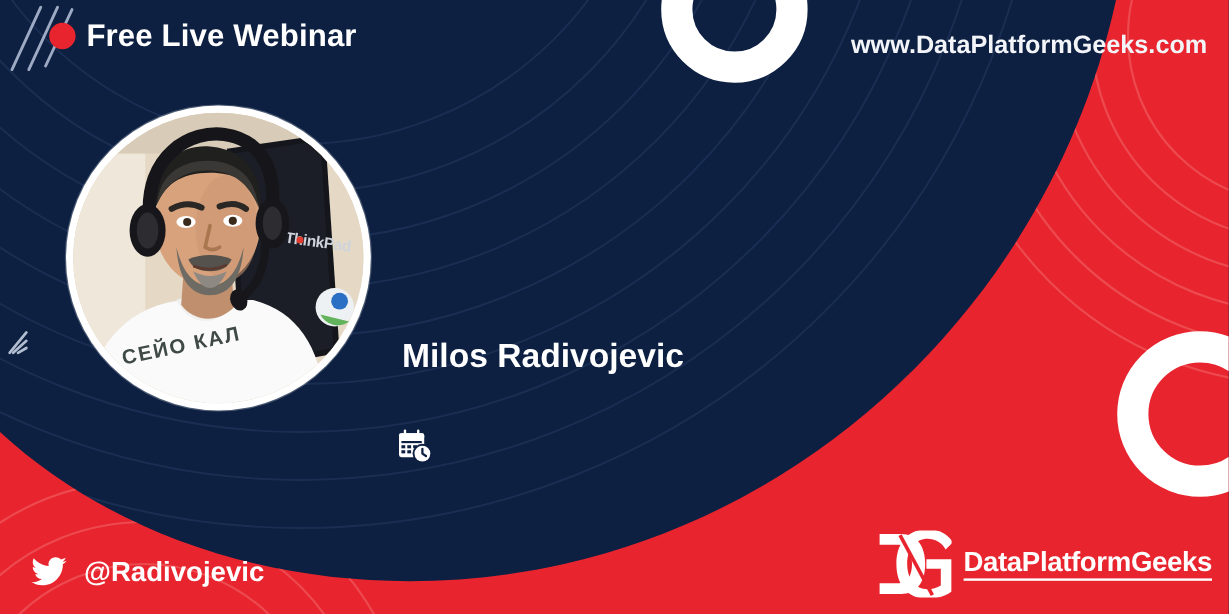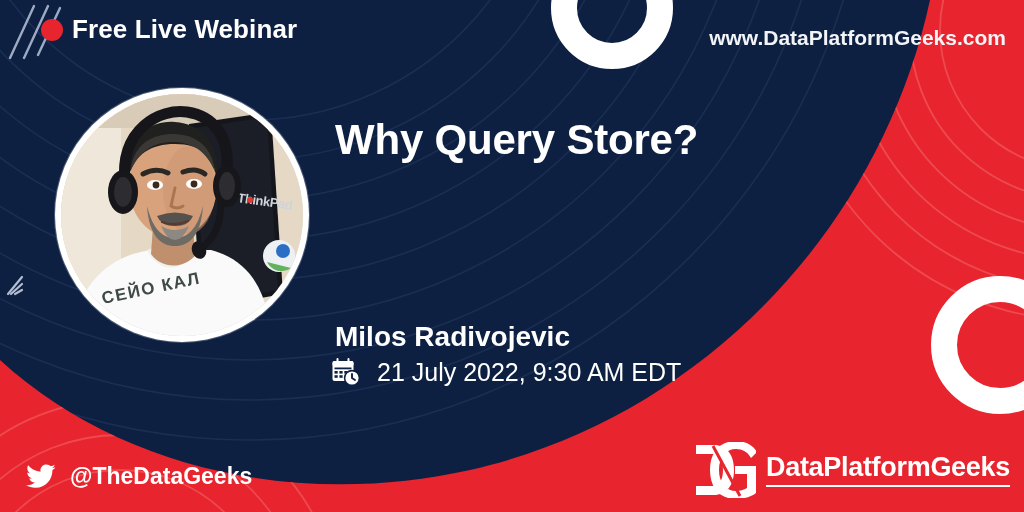--- a/index.html
+++ b/index.html
@@ -54,21 +54,20 @@
   
   .title {
     position:absolute; left:335px; top:116px;
     font-size:42px; font-weight:700; color:#ffffff;
     letter-spacing:-.2px; white-space:nowrap;
   }
   .speaker {
     position:absolute; left:335px; top:281px;
     font-size:28px; font-weight:700; color:#ffffff;
     white-space:nowrap;
-    margin-top:40px;
   }
   .datetime-row {
     position:absolute; left:331px; top:357px;
     display:flex; align-items:center; gap:16px;
   }
   .datetime-icon { width:30px; height:30px; display:block; }
   .datetime-text {
     font-size:25px; font-weight:400; color:#ffffff;
     white-space:nowrap;
   }
@@ -84,21 +83,21 @@
     white-space:nowrap;
   }
 
   .brand-logo {
     position:absolute; right:14px; bottom:14px;
     display:flex; align-items:center; gap:10px;
   }
   .monogram { width:62px; height:56px; display:block; }
   .brand-text { display:flex; flex-direction:column; }
   .brand-name {
-    font-size:27px; font-weight:700; color:#ffffff;
+    font-size:23px; font-weight:700; color:#ffffff;
     letter-spacing:-.3px; line-height:1.08;
     border-bottom:2px solid #ffffff;
     padding-bottom:2px; white-space:nowrap;
   }
   .brand-sub {
     font-size:16px; font-weight:700; color:#ffffff;
     letter-spacing:7.0px; line-height:1.5;
     padding-top:3px; white-space:nowrap;
   }
 </style>
@@ -230,52 +229,50 @@
         <ellipse cx="62" cy="98" rx="9" ry="15" fill="#2c2c31"></ellipse>
         <ellipse cx="166" cy="92" rx="14" ry="21" fill="#17171b"></ellipse>
         <ellipse cx="166" cy="92" rx="8" ry="14" fill="#2c2c31"></ellipse>
 
         <path d="M160,108 C160,132 152,146 140,154" stroke="#17171b" stroke-width="7" fill="none" stroke-linecap="round"></path>
         <ellipse cx="138" cy="156" rx="7" ry="9" fill="#17171b" transform="rotate(-20 138 156)"></ellipse>
       </svg>
     </div>
   </div>
 
-  <div class="title">Why Query Store?</div>
 
   <div class="speaker">Milos Radivojevic</div>
 
   <div class="datetime-row">
     <svg class="datetime-icon" viewBox="0 0 30 30">
       <rect x="1.5" y="4" width="21" height="20" rx="2" fill="#ffffff"></rect>
       <rect x="1.5" y="4" width="21" height="5.5" rx="2" fill="#ffffff"></rect>
       <rect x="3.5" y="10.5" width="17" height="1.8" fill="#0d2042"></rect>
       <rect x="3.5" y="14" width="3.2" height="2.6" fill="#0d2042"></rect>
       <rect x="8.4" y="14" width="3.2" height="2.6" fill="#0d2042"></rect>
       <rect x="13.3" y="14" width="3.2" height="2.6" fill="#0d2042"></rect>
       <rect x="3.5" y="18.2" width="3.2" height="2.6" fill="#0d2042"></rect>
       <rect x="8.4" y="18.2" width="3.2" height="2.6" fill="#0d2042"></rect>
       <rect x="5.5" y="1" width="2" height="5" rx="1" fill="#ffffff"></rect>
       <rect x="16.5" y="1" width="2" height="5" rx="1" fill="#ffffff"></rect>
       <circle cx="21" cy="21" r="8.2" fill="#0d2042"></circle>
       <circle cx="21" cy="21" r="6.6" fill="#ffffff"></circle>
       <path d="M21,17 L21,21 L24,23" stroke="#0d2042" stroke-width="1.9" fill="none" stroke-linecap="round" stroke-linejoin="round"></path>
     </svg>
-    <span class="datetime-text">21 July 2022, 9:30 AM EDT</span>
   </div>
 
   <div class="twitter-row">
     <svg class="twitter-icon" viewBox="0 0 30 26">
       <path fill="#ffffff" d="M29.5,3.2c-1.1,0.5-2.3,0.8-3.5,1c1.3-0.8,2.2-2,2.7-3.4c-1.2,0.7-2.5,1.2-3.9,1.5
         C23.6,1.1,22,0.4,20.3,0.4c-3.3,0-5.9,2.7-5.9,5.9c0,0.5,0.1,0.9,0.2,1.4C9.6,7.4,5.1,5,2.1,1.3C1.6,2.2,1.3,3.2,1.3,4.3
         c0,2.1,1,3.9,2.6,4.9C3,9.2,2.1,8.9,1.3,8.5c0,0,0,0.1,0,0.1c0,2.9,2,5.3,4.7,5.8c-0.5,0.1-1,0.2-1.6,0.2c-0.4,0-0.8,0-1.1-0.1
         c0.8,2.4,3,4.1,5.6,4.1c-2,1.6-4.6,2.6-7.4,2.6c-0.5,0-1,0-1.4-0.1c2.6,1.7,5.8,2.7,9.2,2.7c11,0,17.1-9.2,17.1-17.1
         c0-0.3,0-0.5,0-0.8C27.6,5.5,28.6,4.4,29.5,3.2z"></path>
     </svg>
-    <span class="twitter-handle">@TheDataGeeks</span>
+    <span class="twitter-handle">@Radivojevic</span>
   </div>
 
   <div class="brand-logo">
     <svg class="monogram" viewBox="0 0 62 56">
       <path fill="#ffffff" d="M2,3 h18 c12,0 20,9 20,25 c0,16 -8,25 -20,25 h-18 v-9 h16
         c7,0 11,-6 11,-16 c0,-10 -4,-16 -11,-16 h-16 z"></path>
       <path fill="#ffffff" d="M57,16 c-3,-6 -9,-9 -15,-9 c-10,0 -17,8 -17,21 c0,13 7,21 17,21
         c4,0 8,-1 11,-3 v-14 h-12 v-8 h21 v27 c-5,4 -13,6 -20,6 c-16,0 -26,-11 -26,-29
         c0,-18 10,-29 26,-29 c9,0 17,4 21,11 z"></path>
       <path fill="#e8252e" d="M19,4 L46,54" stroke="#e8252e" stroke-width="3"></path>

